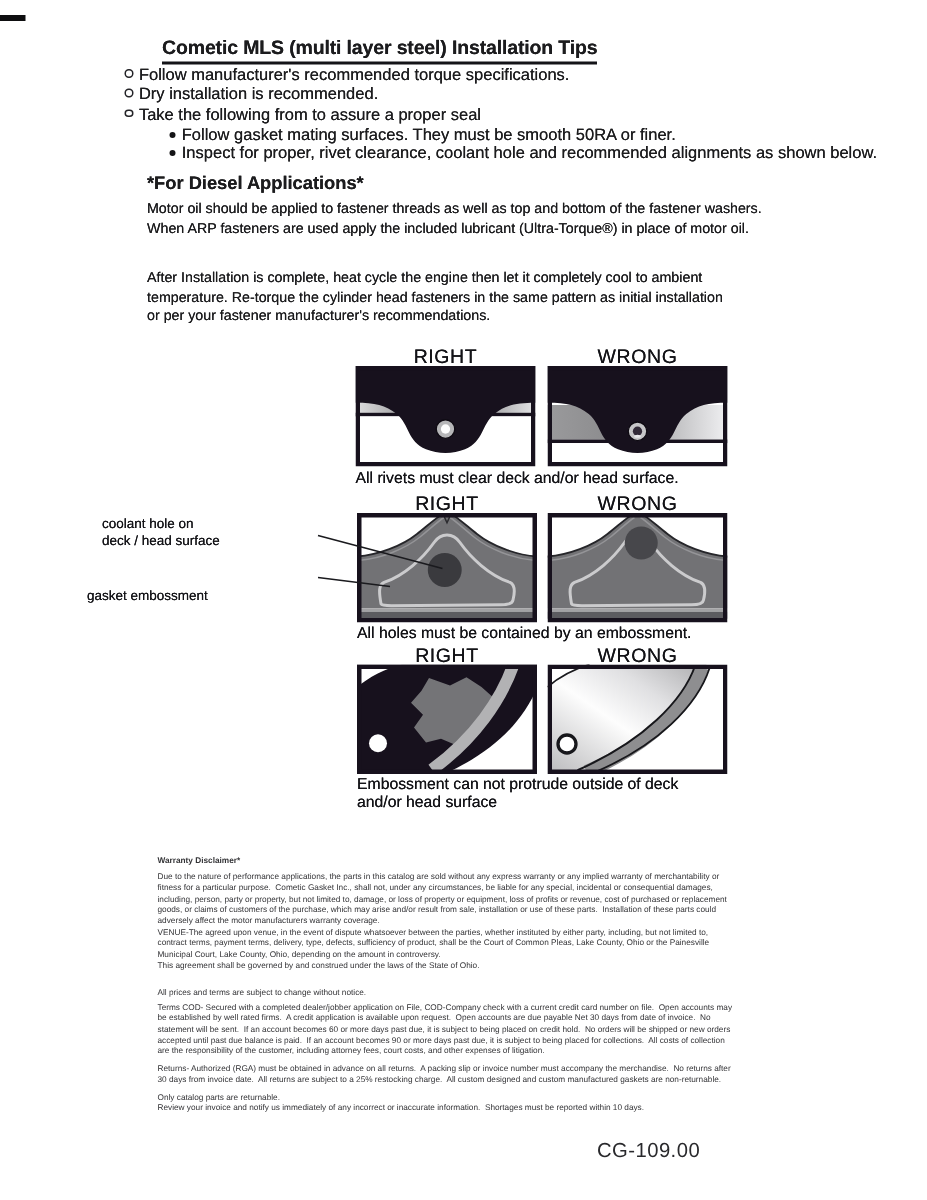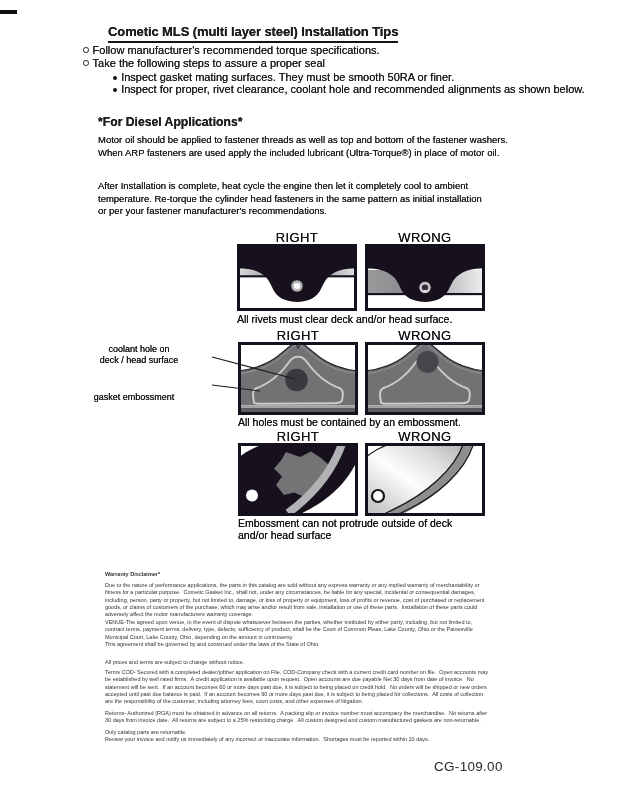--- a/index.html
+++ b/index.html
@@ -22,40 +22,41 @@
         margin-right:4px;vertical-align:1px;}
 
   .h2{left:98px;top:115px;font-size:12.2px;font-weight:700;white-space:nowrap;}
   .para{left:98px;font-size:9.5px;line-height:12.7px;white-space:pre-line;}
   .p1{top:134px;}
   .p2{top:164px;margin-top:16px;}
   .note{top:203px;white-space:nowrap;}
 
   .dg-head{width:120px;text-align:center;font-size:13px;letter-spacing:0.4px;color:#131317;white-space:nowrap;}
   .cap{font-size:10.5px;color:#131317;white-space:pre-line;line-height:12px;}
-  .dg-label{font-size:9px;line-height:10.5px;text-align:center;color:#141418;white-space:pre-line;}
+  .dg-label{font-size:9px;line-height:10.5px;text-align:left;color:#141418;white-space:pre-line;}
   svg.box{display:block;}
 
   .legal{left:105px;font-size:5.5px;line-height:7.3px;color:#333336;white-space:pre;}
   .legal.head{font-weight:700;}
-  .partnum{left:398px;top:759px;font-size:13.5px;color:#29292c;letter-spacing:0.3px;white-space:nowrap;margin-left:36px;}
+  .partnum{left:398px;top:759px;font-size:13.5px;color:#29292c;letter-spacing:0.3px;white-space:nowrap;}
 </style>
 </head>
 <body>
 
 <div class="page">
 
   <div class="abs top-dash"></div>
 
   <div class="abs title thick">Cometic MLS (multi layer steel) Installation Tips</div>
 
   <div class="abs bullets thick">
     <div class="brow"><span class="ring"></span><span>Follow manufacturer's recommended torque specifications.</span></div>
-    <div class="brow"><span class="ring"></span><span>Take the following steps to assure a proper seal</span></div>
-    <div class="brow sub"><span class="dotf"></span><span>Inspect gasket mating surfaces.  They must be smooth 50RA or finer.</span></div>
+    <div class="brow"><span class="ring"></span><span>Dry installation is recommended.</span></div>
+    <div class="brow"><span class="ring"></span><span>Take the following from to assure a proper seal</span></div>
+    <div class="brow sub"><span class="dotf"></span><span>Follow gasket mating surfaces.  They must be smooth 50RA or finer.</span></div>
     <div class="brow sub"><span class="dotf"></span><span>Inspect for proper, rivet clearance, coolant hole and recommended alignments as shown below.</span></div>
   </div>
 
   <div class="abs para p1 thick">Motor oil should be applied to fastener threads as well as top and bottom of the fastener washers.
 When ARP fasteners are used apply the included lubricant (Ultra-Torque®) in place of motor oil.</div>
   <div class="abs h2 thick">*For Diesel Applications*</div>
   <div class="abs para p2 thick">After Installation is complete, heat cycle the engine then let it completely cool to ambient
 temperature. Re-torque the cylinder head fasteners in the same pattern as initial installation
 or per your fastener manufacturer's recommendations.</div>
 

